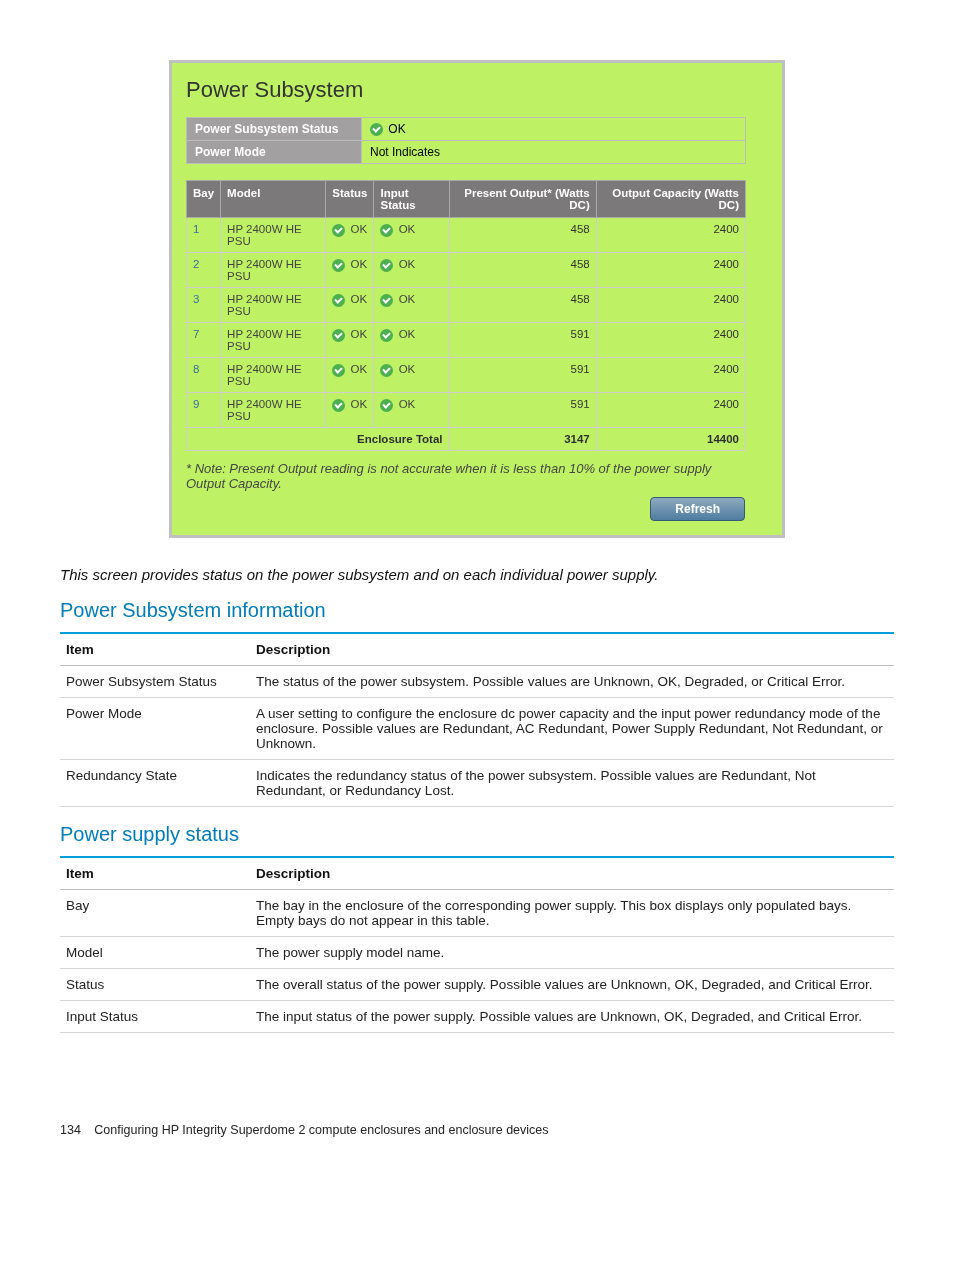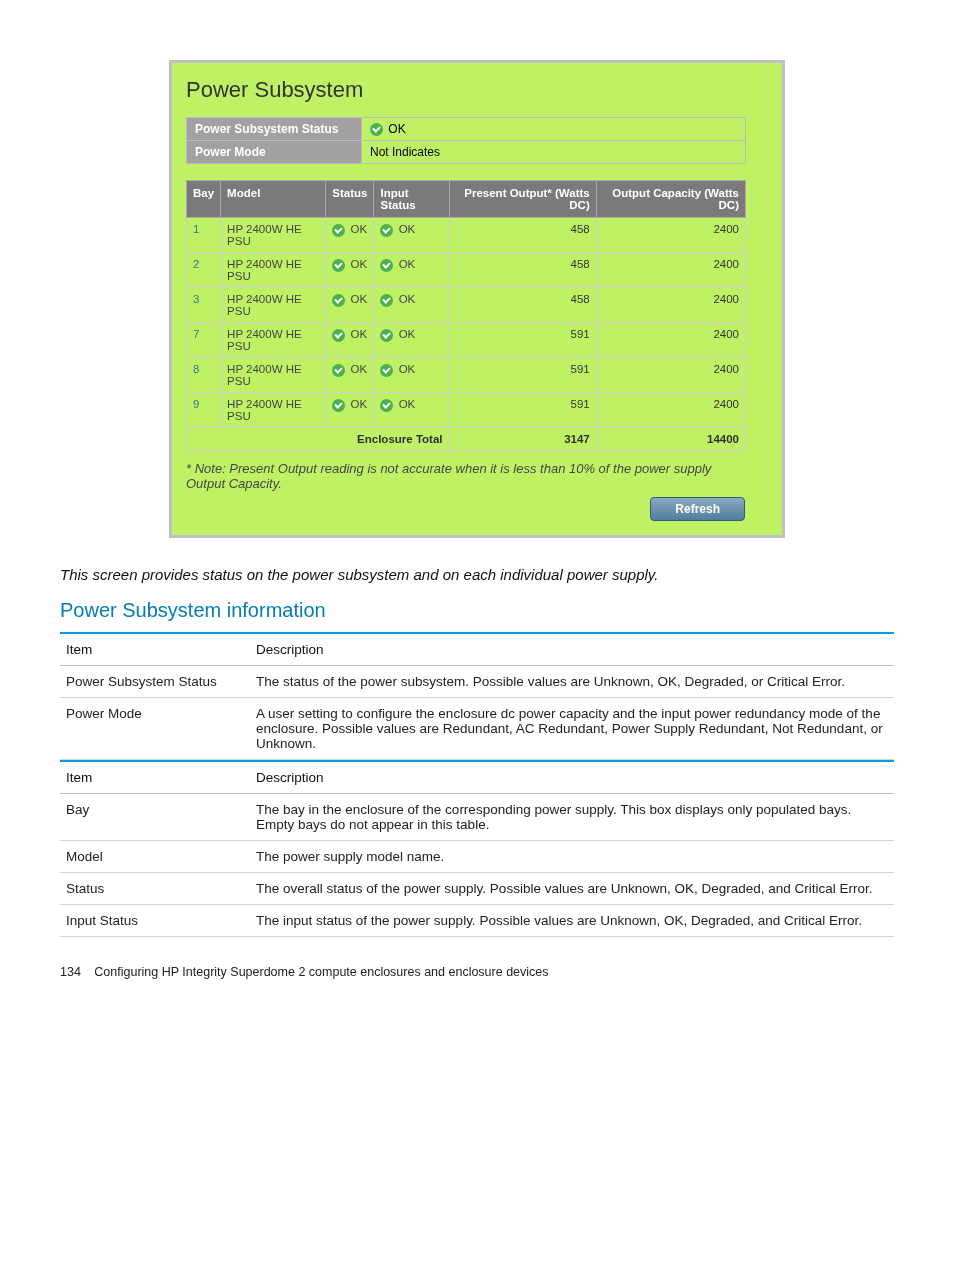--- a/index.html
+++ b/index.html
@@ -133,32 +133,32 @@
     border-collapse:collapse;
     font-family:'Segoe UI',Arial,sans-serif;
     font-size:13.5px;
     font-weight:300;
   }
   .doc-table th {
     text-align:left;
     padding:8px 6px;
     border-top:2px solid #009fdb;
     border-bottom:1px solid #bfbfbf;
-    font-weight:400;
+    font-weight:700;
     color:#111;
   }
   .doc-table td {
     padding:8px 6px;
     border-bottom:1px solid #d5d5d5;
     vertical-align:top;
     color:#222;
   }
   .doc-table th:first-child, .doc-table td:first-child { width:190px; }
   .footer {
-    margin-top:28px;
+    margin-top:90px;
     font-family:'Segoe UI',Arial,sans-serif;
     font-size:12.5px;
     color:#222;
     font-weight:300;
   }
   .footer .pn { margin-right:10px; }
 </style>
 </head>
 <body>
 
@@ -270,23 +270,28 @@
     </thead>
     <tbody id="sec1-body">
         <tr>
           <td>Power Subsystem Status</td>
           <td>The status of the power subsystem. Possible values are Unknown, OK, Degraded, or Critical Error.</td>
         </tr>
         <tr>
           <td>Power Mode</td>
           <td>A user setting to configure the enclosure dc power capacity and the input power redundancy mode of the enclosure. Possible values are Redundant, AC Redundant, Power Supply Redundant, Not Redundant, or Unknown.</td>
         </tr>
+        <tr>
+          <td>Redundancy State</td>
+          <td>Indicates the redundancy status of the power subsystem. Possible values are Redundant, Not Redundant, or Redundancy Lost.</td>
+        </tr>
       </tbody>
   </table>
 
+  <h2 class="section">Power supply status</h2>
   <table class="doc-table">
     <thead>
       <tr>
         <th>Item</th>
         <th>Description</th>
       </tr>
     </thead>
     <tbody id="sec2-body">
         <tr>
           <td>Bay</td>

